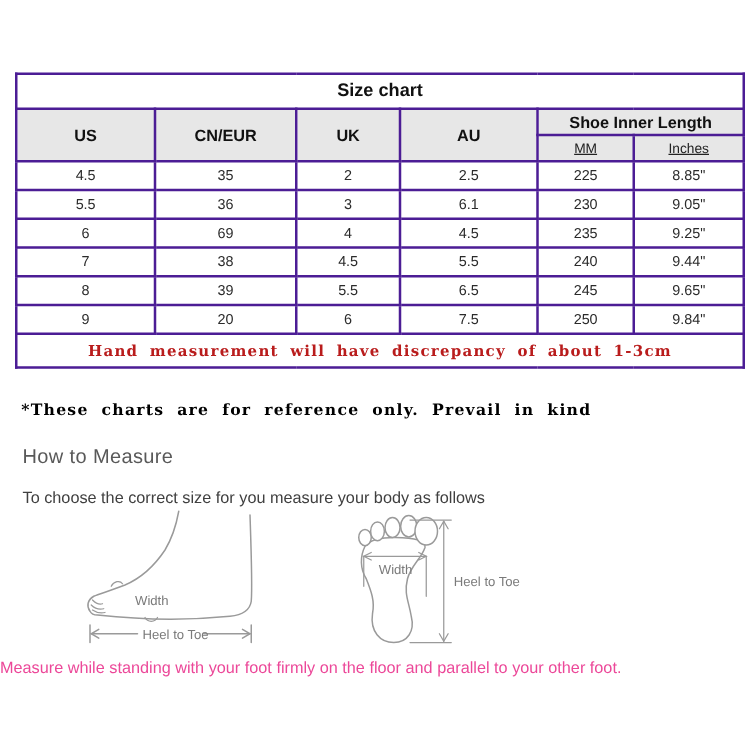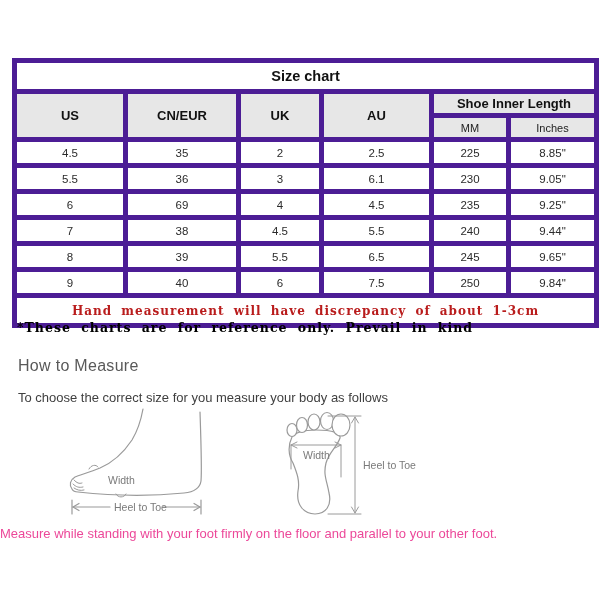--- a/index.html
+++ b/index.html
@@ -7,32 +7,32 @@
     width:600px;height:600px;background:#ffffff;position:relative;
     font-family:"Liberation Sans", sans-serif;color:#333;overflow:hidden;
   }
   
   .size-table-wrap{position:absolute;left:12px;top:58px;}
   table.size-table{
     border-collapse:collapse;table-layout:fixed;width:583px;
     border:2px solid #4a4a4a;
   }
   table.size-table td,table.size-table th{
-    border:5px solid #4c1d95;text-align:center;vertical-align:middle;
+    border:2px solid #4c1d95;text-align:center;vertical-align:middle;
     font-size:11.5px;color:#2b2b2b;padding:0;overflow:hidden;white-space:nowrap;
   }
   tr.title-row td{
     height:26px;font-size:14.5px;font-weight:bold;color:#111;background:#ffffff;
   }
   tr.head-row th{
     background:#e7e7e7;font-size:13px;font-weight:bold;color:#111;
   }
   tr.head-row th.span-col{height:19px;}
   tr.subhead-row th{
-    background:#e7e7e7;font-size:11px;font-weight:normal;color:#222;height:19px;
+    background:#e7e7e7;font-size:11px;font-weight:normal;color:#222;height:19px;text-decoration:underline;
   }
   tr.data-row td{height:21px;background:#fff;}
   tr.note-row td{
     height:25px;background:#fff;
     font-family:"DejaVu Serif", serif;font-weight:bold;font-size:12px;color:#b91c1c;
     letter-spacing:1px;word-spacing:4px;
   }
   
   .ref-note{
     position:absolute;left:17px;top:320px;
@@ -123,21 +123,21 @@
         <tr class="data-row">
           <td>8</td>
           <td>39</td>
           <td>5.5</td>
           <td>6.5</td>
           <td>245</td>
           <td>9.65"</td>
         </tr>
         <tr class="data-row">
           <td>9</td>
-          <td>40</td>
+          <td>20</td>
           <td>6</td>
           <td>7.5</td>
           <td>250</td>
           <td>9.84"</td>
         </tr>
       </tbody>
     <tfoot>
       <tr class="note-row">
         <td colspan="6">Hand measurement will have discrepancy of about 1-3cm</td>
       </tr>

